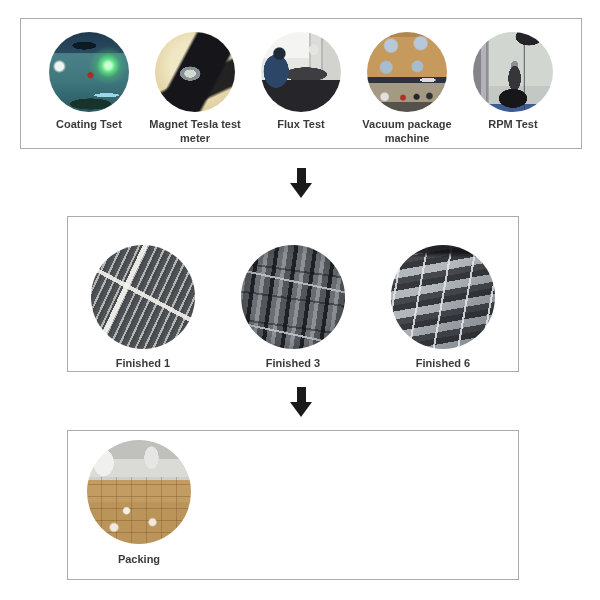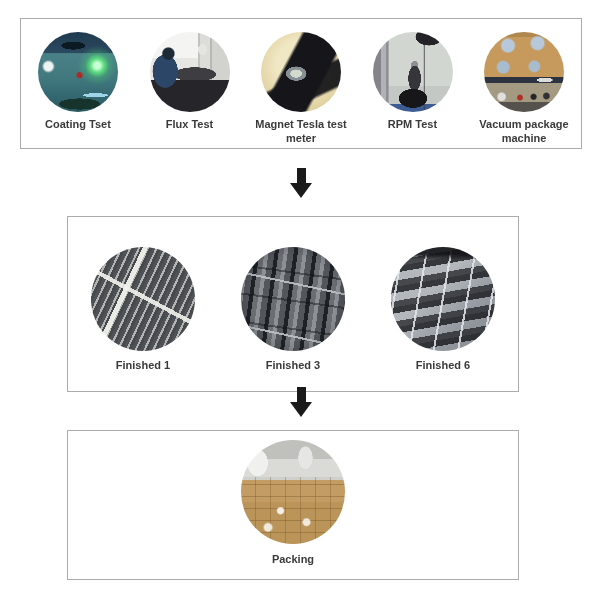--- a/index.html
+++ b/index.html
@@ -5,25 +5,25 @@
   html,body{margin:0;padding:0;}
   body{
     width:600px;height:600px;position:relative;background:#ffffff;
     font-family:"Liberation Sans", sans-serif;overflow:hidden;
   }
   .box{
     position:absolute;background:#fff;border:1px solid #ababab;
     box-sizing:border-box;display:flex;
   }
   #tests-box{left:20px;top:18px;width:562px;height:131px;
-    justify-content:space-between;align-items:flex-start;padding:13px 4px 0 4px;}
-  #finished-box{left:67px;top:216px;width:452px;height:176px;
-    justify-content:space-around;align-items:center;padding-top:12px;}
+    justify-content:center;align-items:flex-start;padding:13px 4px 0 4px;}
+  #finished-box{left:67px;top:216px;width:452px;height:156px;
+    justify-content:space-around;align-items:flex-end;padding-top:12px;}
   #packing-box{left:67px;top:430px;width:452px;height:150px;
-    justify-content:center;align-items:flex-start;padding-top:9px;}
+    justify-content:flex-start;align-items:flex-start;padding-top:9px;}
   .flow-item{display:flex;flex-direction:column;align-items:center;}
   .flow-item.sm{width:106px;}
   .flow-item.lg{width:142px;}
   .photo{border-radius:50%;overflow:hidden;flex:0 0 auto;}
   .photo.sm{width:80px;height:80px;}
   .photo.lg{width:104px;height:104px;}
   .caption{
     margin-top:6px;font-size:11px;font-weight:bold;color:#3a3a3a;
     text-align:center;line-height:1.25;max-width:100px;
   }
@@ -107,34 +107,34 @@
 </style>
 </head>
 <body>
 
 <div class="box" id="tests-box">
   <div class="flow-item sm">
     <div class="photo sm p-coating"></div>
     <div class="caption">Coating Tset</div>
   </div>
   <div class="flow-item sm">
+    <div class="photo sm p-tesla"></div>
+    <div class="caption">Magnet Tesla test meter</div>
+  </div>
+  <div class="flow-item sm">
     <div class="photo sm p-flux"></div>
     <div class="caption">Flux Test</div>
   </div>
   <div class="flow-item sm">
-    <div class="photo sm p-tesla"></div>
-    <div class="caption">Magnet Tesla test meter</div>
+    <div class="photo sm p-vacuum"></div>
+    <div class="caption">Vacuum package machine</div>
   </div>
   <div class="flow-item sm">
     <div class="photo sm p-rpm"></div>
     <div class="caption">RPM Test</div>
-  </div>
-  <div class="flow-item sm">
-    <div class="photo sm p-vacuum"></div>
-    <div class="caption">Vacuum package machine</div>
   </div>
 </div>
 
 <div class="arrow" id="arrow-1">
   <div class="arrow-stem"></div>
   <div class="arrow-head"></div>
 </div>
 
 <div class="box" id="finished-box">
   <div class="flow-item lg">

